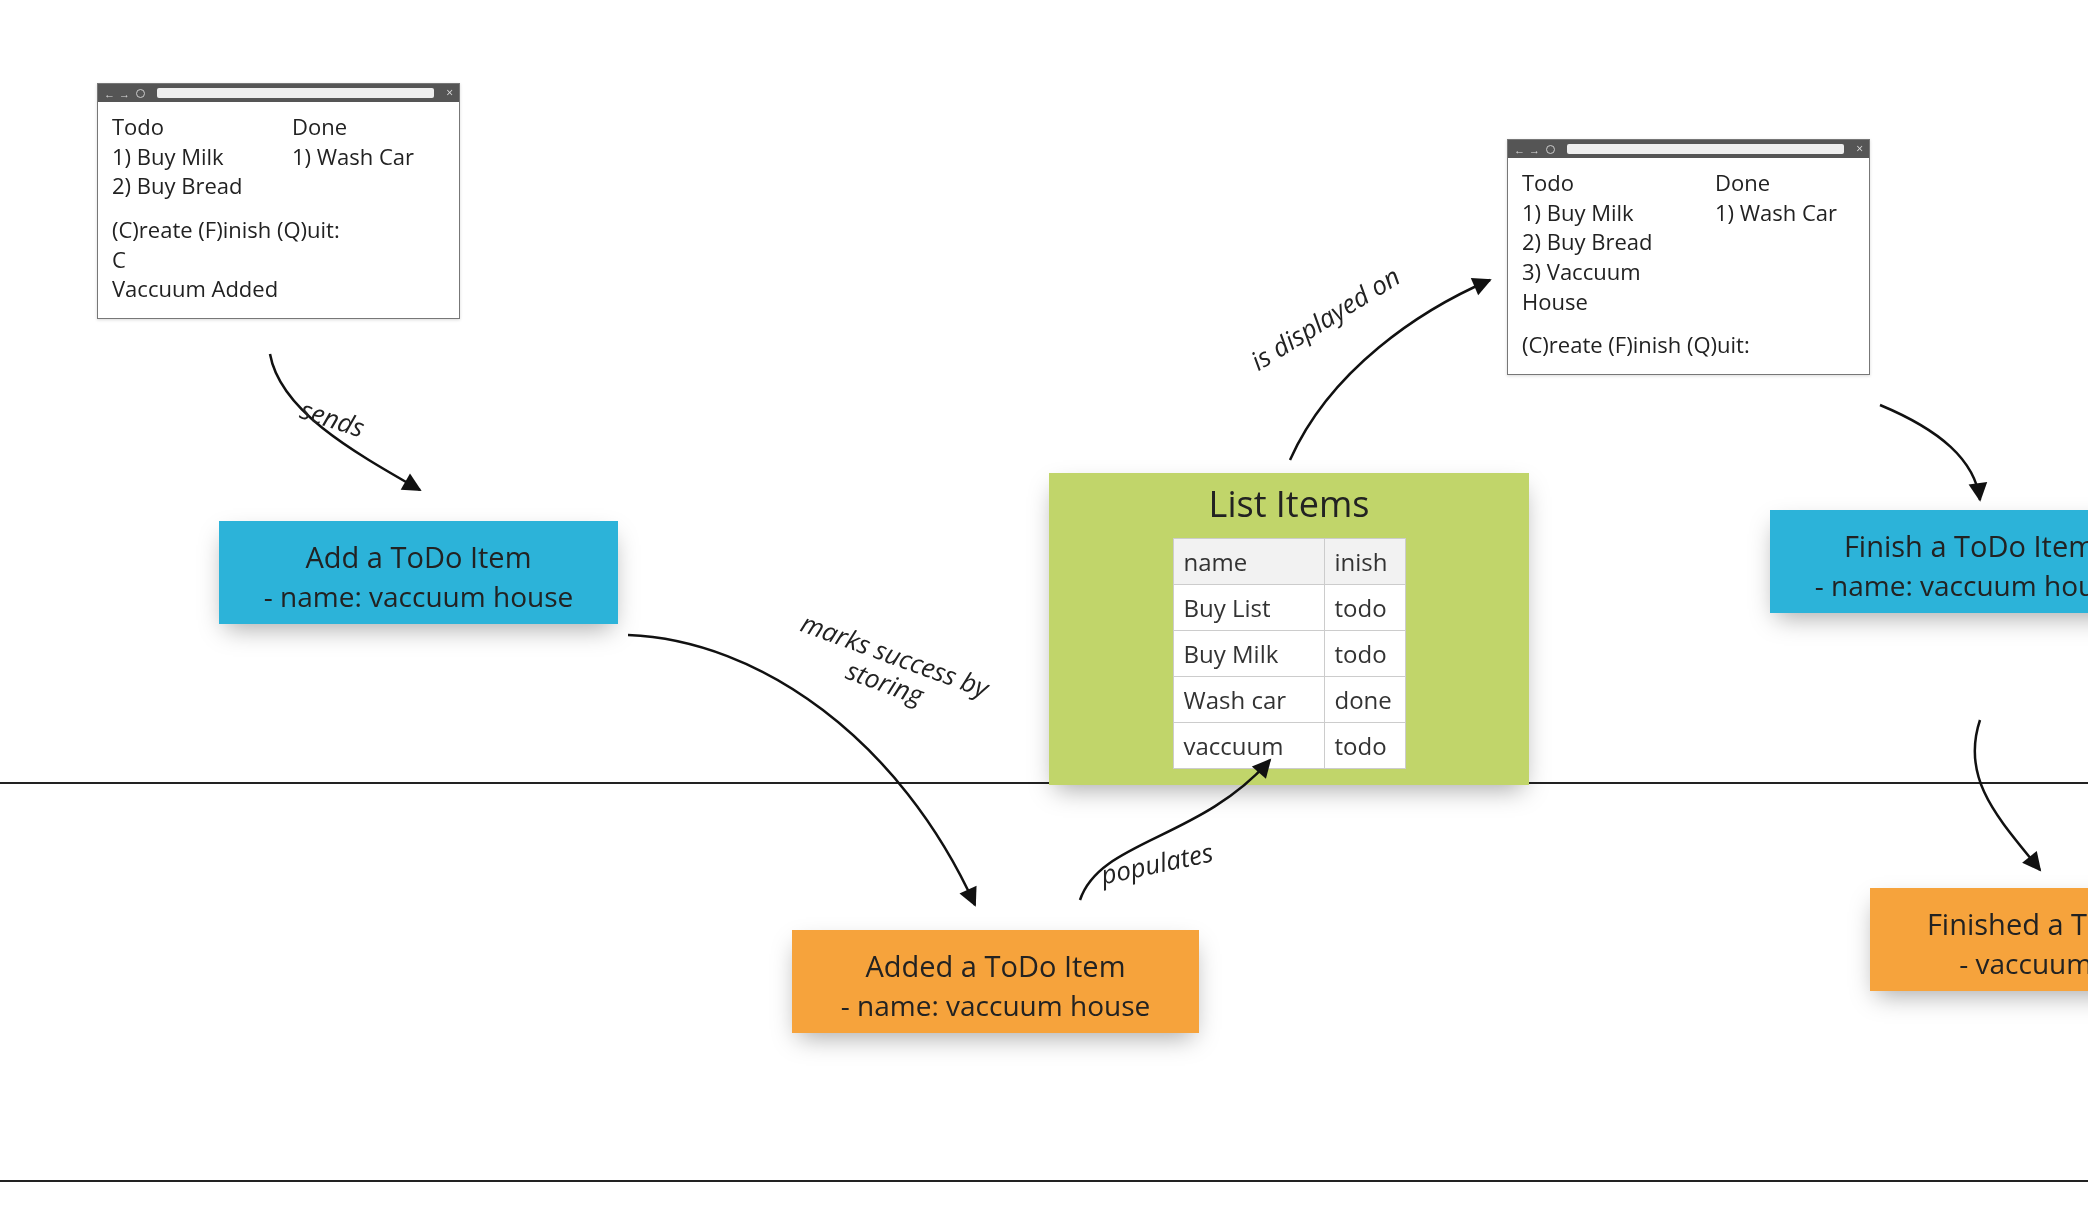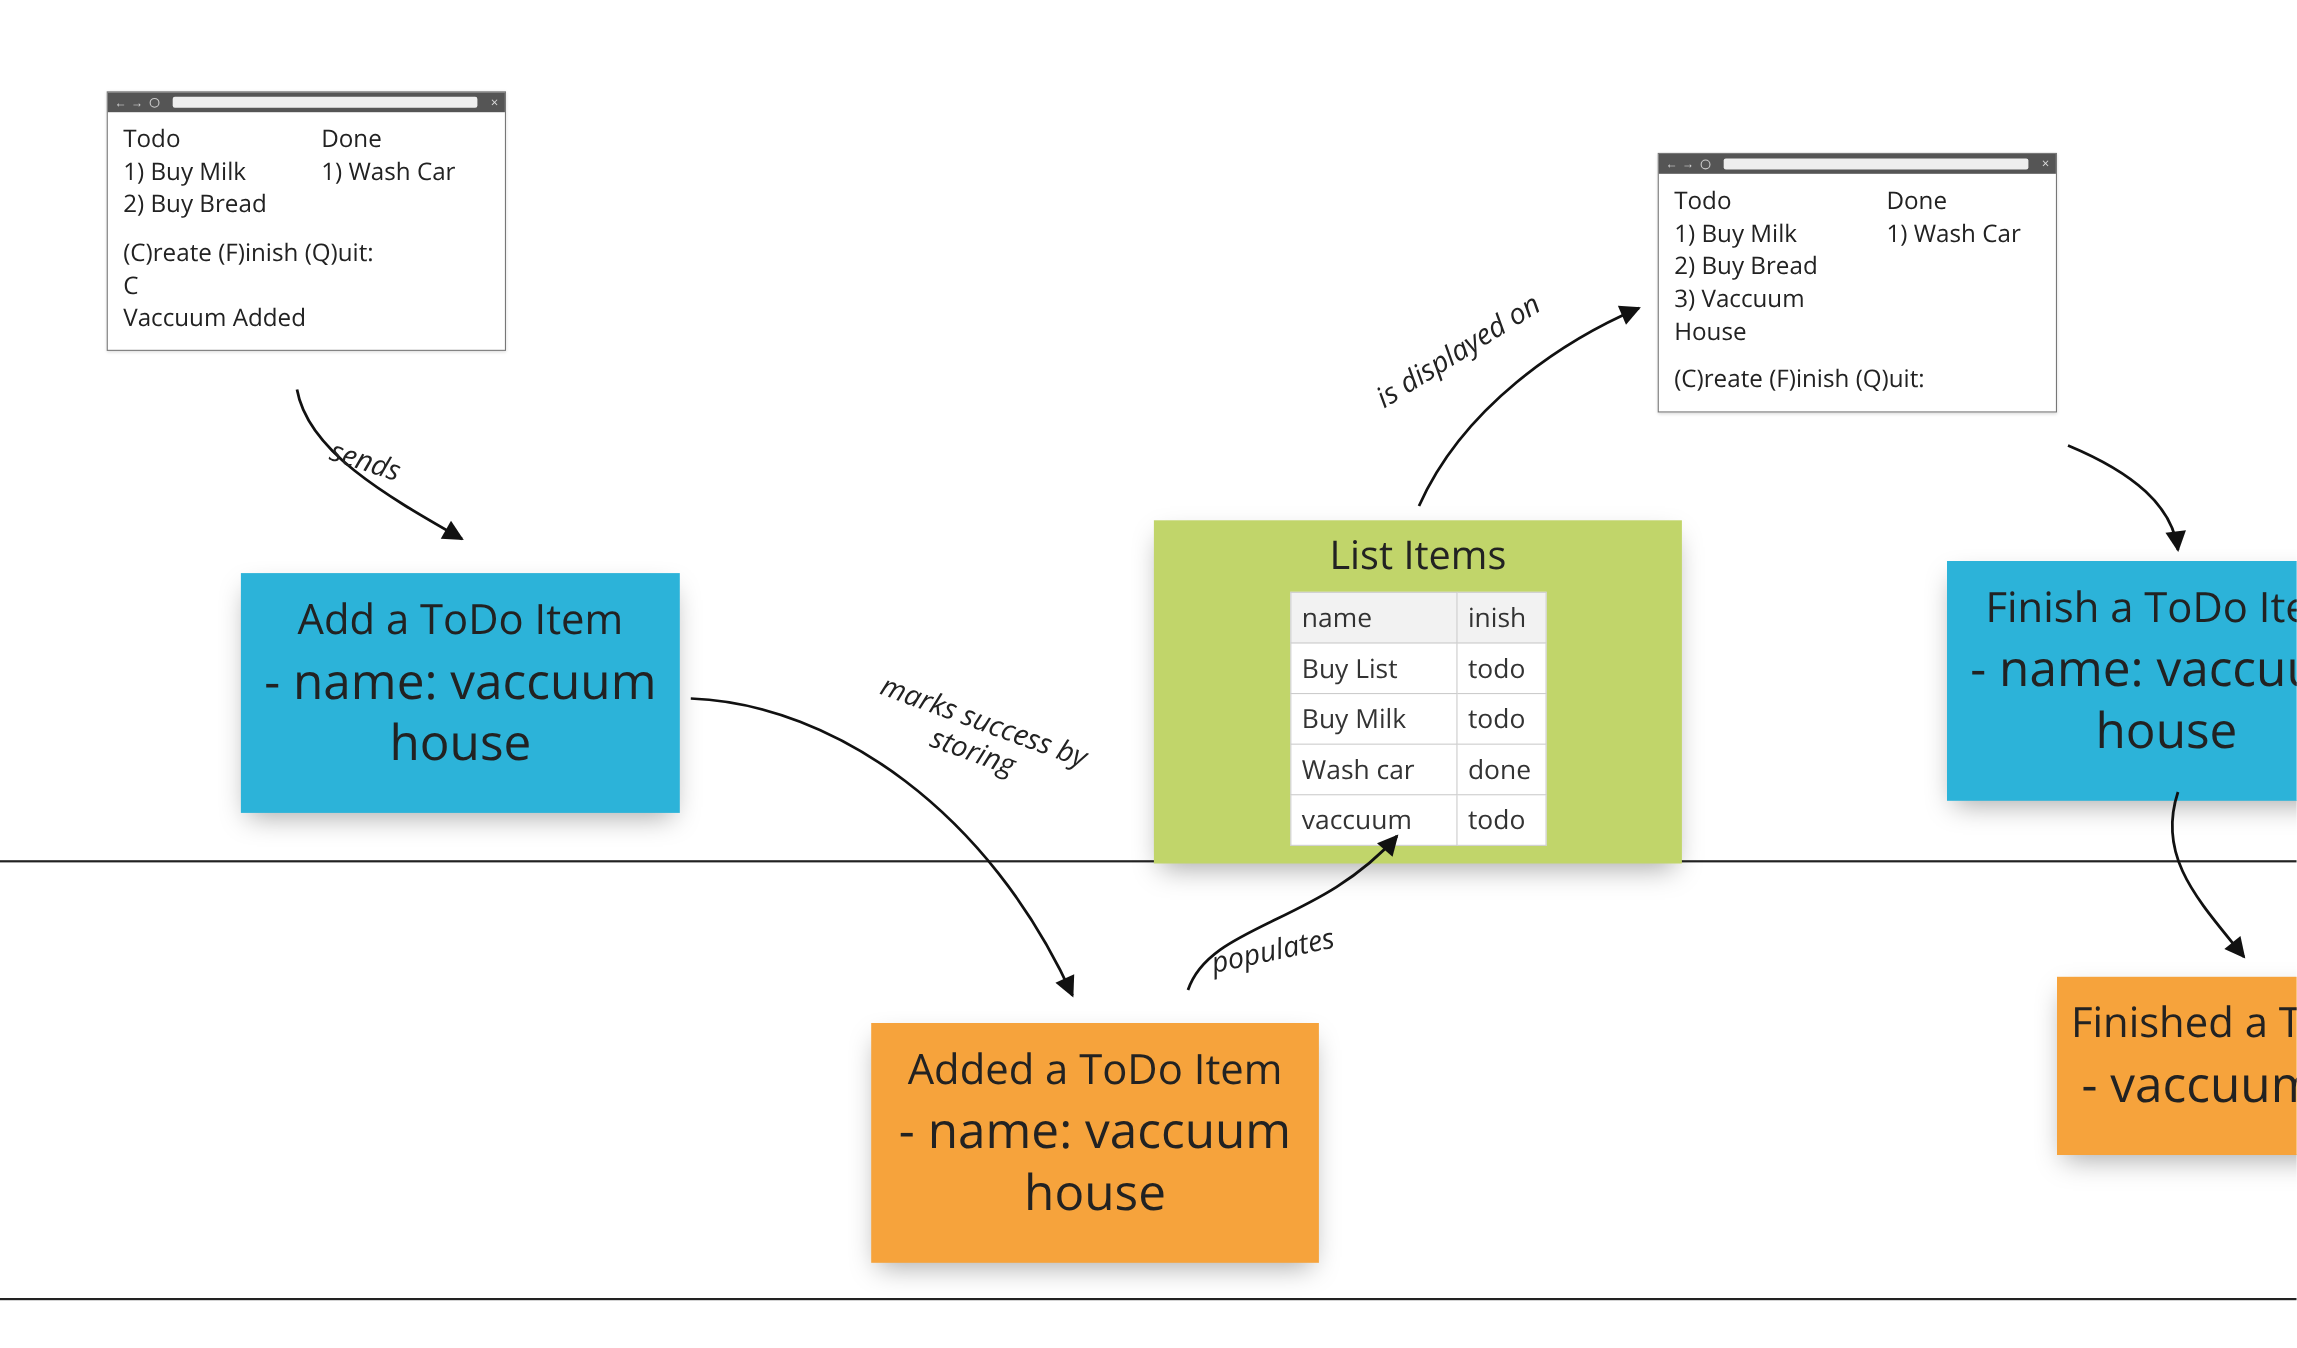--- a/index.html
+++ b/index.html
@@ -14,22 +14,22 @@
   .browser .titlebar .url{flex:1;height:10px;background:#eee;border-radius:2px;margin:0 6px;}
   .browser .titlebar .close{color:#ddd;font-size:12px;line-height:1;}
   .browser .content{padding:10px 14px 14px 14px;font-size:22px;line-height:1.35;}
   .browser .cols{display:flex;gap:40px;}
   .browser .col{min-width:140px;}
 
   
   .card{position:absolute;box-shadow:0 10px 24px -6px rgba(0,0,0,0.35);text-align:center;color:#222;}
   .card.blue{background:#2cb3d9;}
   .card.orange{background:#f6a33c;}
-  .card .title{font-size:38px;padding-top:18px;}
-  .card .sub{font-size:45px;padding:4px 20px 36px 20px;}
+  .card .title{font-size:29px;padding-top:18px;}
+  .card .sub{font-size:28px;padding:4px 20px 10px 20px;}
   .card.orange .title,.card.orange .sub,.card.blue .title,.card.blue .sub{line-height:1.25;}
 
   
   .items-card{position:absolute;background:#c1d56a;box-shadow:0 10px 24px -6px rgba(0,0,0,0.35);padding:0 0 16px 0;}
   .items-card .hdr{font-size:36px;text-align:center;padding:6px 0 10px 0;color:#222;}
   .items-card table{margin:0 auto;border-collapse:collapse;background:#fff;}
   .items-card td{border:1px solid #ccc;font-size:24px;padding:6px 10px;text-align:left;color:#333;}
   .items-card tr:first-child td{background:#f2f2f2;}
   .items-card td.c1{width:130px;}
   .items-card td.c2{width:60px;}

